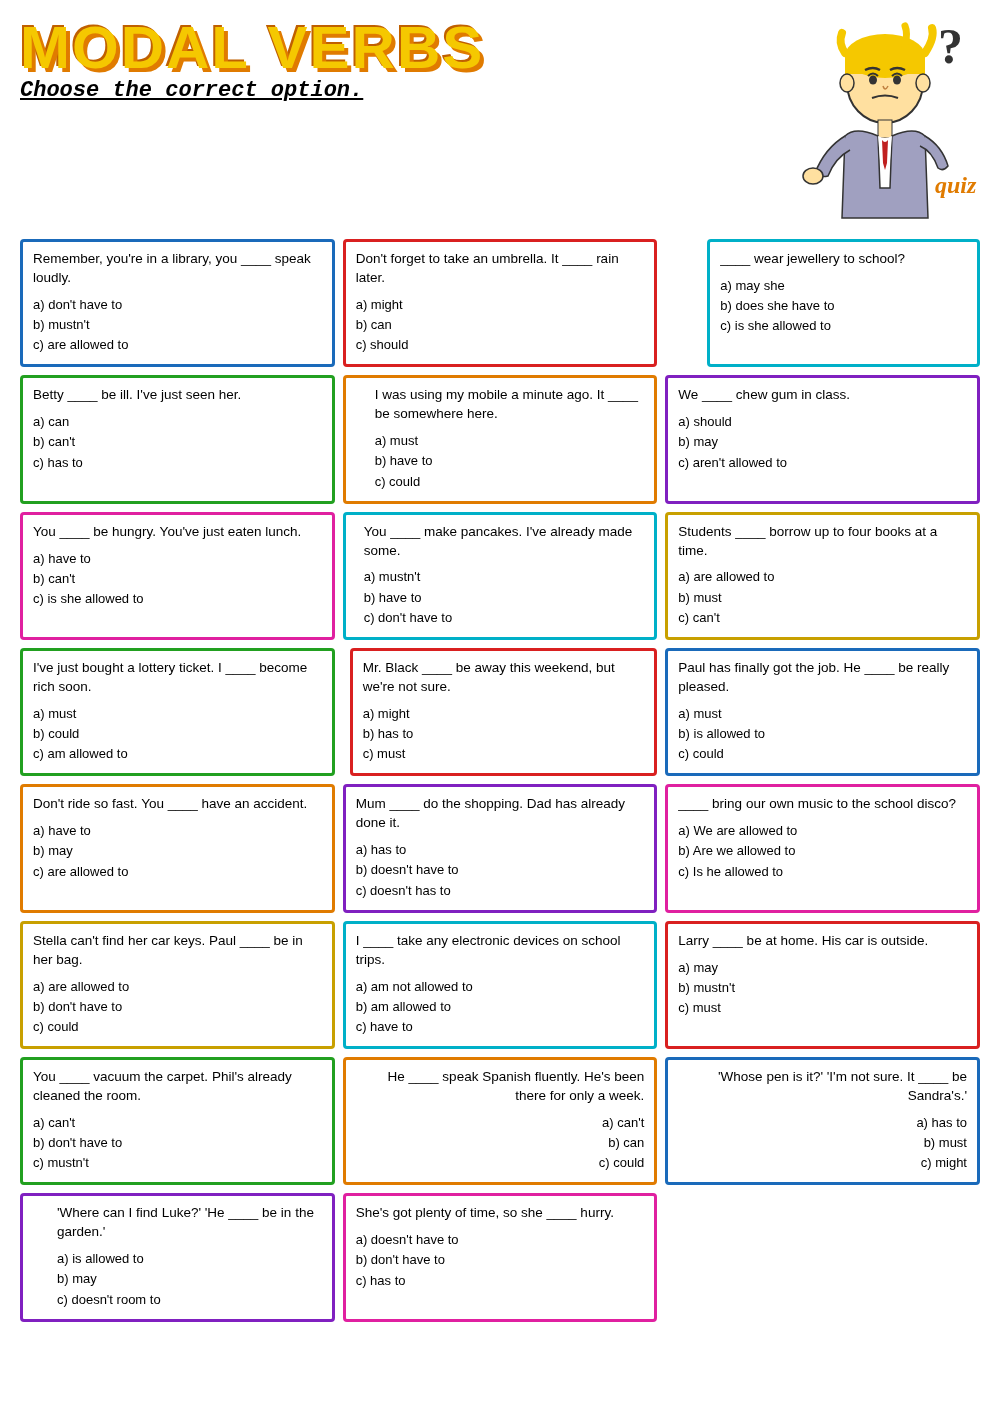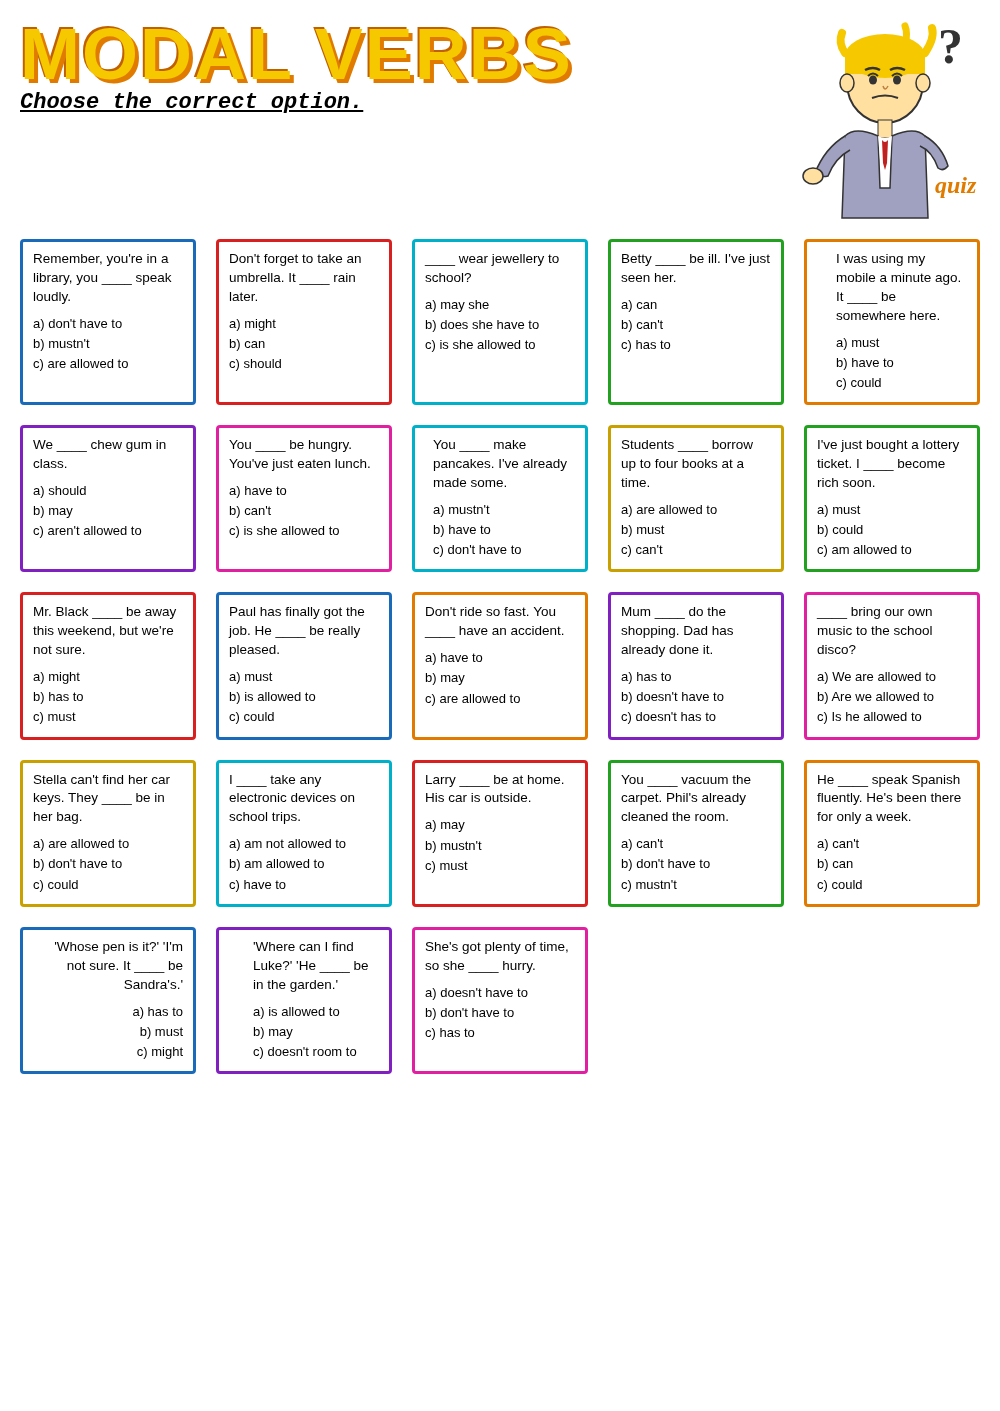--- a/index.html
+++ b/index.html
@@ -11,39 +11,39 @@
       padding: 18px 20px;
     }
     .title-area {
       display: flex;
       align-items: flex-start;
       justify-content: space-between;
       margin-bottom: 6px;
     }
     .title-text {
       font-family: 'Arial Black', Arial, sans-serif;
-      font-size: 72px;
+      font-size: 60px;
       font-weight: 900;
       color: #f5c800;
       text-shadow: 4px 4px 0 #e07b00, -2px -2px 0 #c06000;
       letter-spacing: 2px;
       line-height: 1;
     }
     .subtitle {
       font-family: 'Courier New', monospace;
       font-size: 22px;
       font-weight: bold;
       text-decoration: underline;
       margin-bottom: 12px;
       font-style: italic;
     }
     .grid {
       display: grid;
-      grid-template-columns: repeat(5, 1fr);
-      gap: 20px;
+      grid-template-columns: repeat(3, 1fr);
+      gap: 8px;
     }
     .card {
       border: 3px solid;
       border-radius: 4px;
       padding: 8px 10px;
       font-size: 13.5px;
       line-height: 1.4;
     }
     .card .question {
       margin-bottom: 8px;
@@ -129,21 +129,21 @@
       </ul>
     </div>
     <div class="card" style="border-color: rgb(217, 32, 32);">
       <div class="question">Don't forget to take an umbrella. It ____ rain later.</div>
       <ul class="options">
         <li>a)  might</li>
         <li>b)  can</li>
         <li>c)  should</li>
       </ul>
     </div>
-    <div class="card" style="border-color: rgb(0, 176, 200);">
+    <div class="card" style="border-color: rgb(0, 176, 200); margin-left: 42px;">
       <div class="question">____ wear jewellery to school?</div>
       <ul class="options">
         <li>a)  may she</li>
         <li>b)  does she have to</li>
         <li>c)  is she allowed to</li>
       </ul>
     </div>
     <div class="card" style="border-color: rgb(34, 160, 32);">
       <div class="question">Betty ____ be ill. I've just seen her.</div>
       <ul class="options">
@@ -193,21 +193,21 @@
       </ul>
     </div>
     <div class="card" style="border-color: rgb(34, 160, 32);">
       <div class="question">I've just bought a lottery ticket. I ____ become rich soon.</div>
       <ul class="options">
         <li>a)  must</li>
         <li>b)  could</li>
         <li>c)  am allowed to</li>
       </ul>
     </div>
-    <div class="card" style="border-color: rgb(217, 32, 32);">
+    <div class="card" style="border-color: rgb(217, 32, 32); margin-left: 7px;">
       <div class="question">Mr. Black ____ be away this weekend, but we're not sure.</div>
       <ul class="options">
         <li>a)  might</li>
         <li>b)  has to</li>
         <li>c)  must</li>
       </ul>
     </div>
     <div class="card" style="border-color: rgb(26, 106, 186);">
       <div class="question">Paul has finally got the job. He ____ be really pleased.</div>
       <ul class="options">
@@ -234,21 +234,21 @@
     </div>
     <div class="card" style="border-color: rgb(224, 32, 160);">
       <div class="question">____ bring our own music to the school disco?</div>
       <ul class="options">
         <li>a)  We are allowed to</li>
         <li>b)  Are we allowed to</li>
         <li>c)  Is he allowed to</li>
       </ul>
     </div>
     <div class="card" style="border-color: rgb(200, 160, 0);">
-      <div class="question">Stella can't find her car keys. They ____ be in her bag.</div>
+      <div class="question">Stella can't find her car keys. Paul ____ be in her bag.</div>
       <ul class="options">
         <li>a)  are allowed to</li>
         <li>b)  don't have to</li>
         <li>c)  could</li>
       </ul>
     </div>
     <div class="card" style="border-color: rgb(0, 176, 200);">
       <div class="question">I ____ take any electronic devices on school trips.</div>
       <ul class="options">
         <li>a)  am not allowed to</li>
@@ -265,21 +265,21 @@
       </ul>
     </div>
     <div class="card" style="border-color: rgb(34, 160, 32);">
       <div class="question">You ____ vacuum the carpet. Phil's already cleaned the room.</div>
       <ul class="options">
         <li>a)  can't</li>
         <li>b)  don't have to</li>
         <li>c)  mustn't</li>
       </ul>
     </div>
-    <div class="card" style="border-color: rgb(224, 123, 0);">
+    <div class="card" style="border-color: rgb(224, 123, 0); text-align: right;">
       <div class="question">He ____ speak Spanish fluently. He's been there for only a week.</div>
       <ul class="options">
         <li>a)  can't</li>
         <li>b)  can</li>
         <li>c)  could</li>
       </ul>
     </div>
     <div class="card" style="border-color: rgb(26, 106, 186); text-align: right;">
       <div class="question">'Whose pen is it?' 'I'm not sure. It ____ be Sandra's.'</div>
       <ul class="options">

